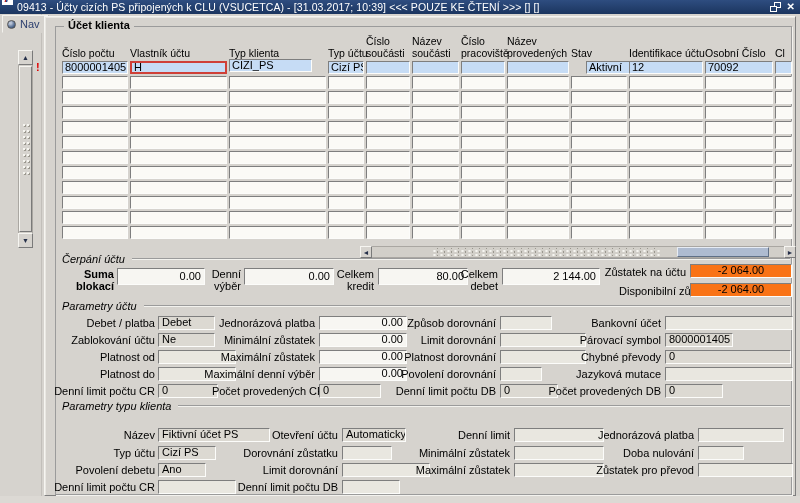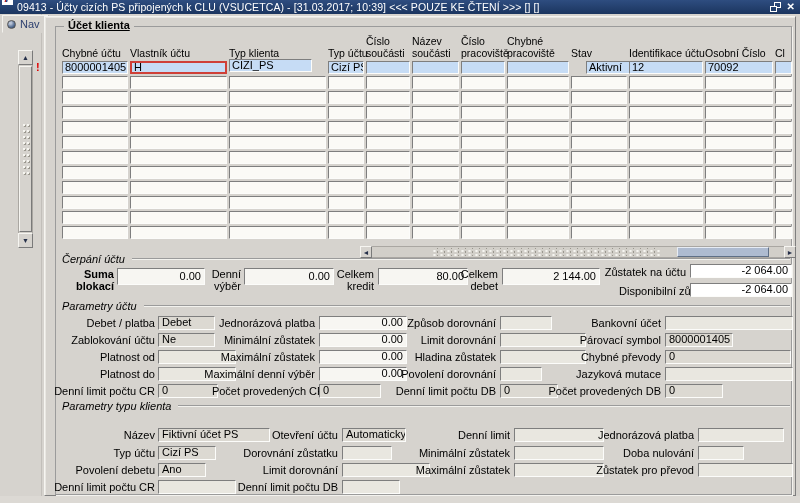--- a/index.html
+++ b/index.html
@@ -33,21 +33,21 @@
     border:1px solid #555; }
   .nav-label { color:#2e4070; }
   
   .panel { position:absolute; left:44px; top:16px; width:752px; height:480px;
     background:#d6d3ce; border:1px solid; border-color:#f6f5f1 #7f7f7f #7f7f7f #f6f5f1;
     box-shadow:inset 1px 1px 0 #e9e7e2; }
   .bottom-strip { position:absolute; left:0; top:496px; width:800px; height:7px; background:#dcd9d4; }
   .gbox { position:absolute; left:55px; top:26px; width:737px; height:469px;
     border:1px solid #9b9b9b; box-shadow:1px 1px 0 #f3f2ee; }
   .gbox-label { position:absolute; left:64px; top:19px; background:#d6d3ce;
-    padding:0 4px; font-weight:bold; z-index:2;text-decoration:underline; }
+    padding:0 4px; font-weight:bold; z-index:2; }
   
   .th { position:absolute; top:31px; height:28px; display:flex; align-items:flex-end;
     line-height:12px; font-size:10.5px; overflow:visible; }
   .th.nowrap { white-space:nowrap; }
   .tcell { position:absolute; height:13px; border:1px solid;
     border-color:#7e7e7e #fcfcfa #fcfcfa #7e7e7e; background:#fbfaf6;
     padding:0 2px; line-height:11px; white-space:nowrap; overflow:hidden; font-size:11px; }
   .tcell.hl { background:#c6dcf5; }
   .tcell.sel { border:2px solid #cf4038; line-height:9px; }
   .row-marker { position:absolute; left:36px; top:61px; color:#e00000; font-weight:bold; }
@@ -75,21 +75,21 @@
   .sect { position:absolute; display:flex; align-items:center; gap:7px; }
   .sect .stitle { font-style:italic; white-space:nowrap; }
   .sline { flex:1 1 auto; height:2px; border-top:1px solid #9b9b9b; border-bottom:1px solid #f3f2ee; }
   .lbl { position:absolute; text-align:right; line-height:12px; }
   .lbl.b { font-weight:bold; }
   .fld { position:absolute; height:14px; border:1px solid;
     border-color:#7e7e7e #fcfcfa #fcfcfa #7e7e7e; background:#e9e7e0;
     padding:0 3px; line-height:11px; white-space:nowrap; overflow:hidden; }
   .fld.tall { height:17px; line-height:14px; }
   .fld.money { text-align:right; background:#f7f6f2; }
-  .fld.gray { background:#ffffff; }
+  .fld.gray { background:#f97316;text-align:center; }
   .fld.val { background:#dcd9d2; }
 </style>
 </head>
 <body>
 
 <div class="titlebar">
   <span class="app-icon"><b class="r">7</b><b class="b">F</b></span>
   <span class="title-text">09413 - Účty cizích PS připojených k CLU (VSUCETCA) - [31.03.2017; 10:39] &lt;&lt;&lt; POUZE KE ČTENÍ &gt;&gt;&gt;  [] []</span>
   <span class="win-btns">
     <span class="restore">
@@ -118,28 +118,28 @@
   <div class="vthumb">
       <div class="vdots"></div>
     </div>
   <div class="sb-btn" style="left:-1px;bottom:-1px;width:15px;height:15px;">
       <span>▼</span>
     </div>
 </div>
 <div class="row-marker">!</div>
 
 <div id="thead">
-    <div class="th nowrap" style="left: 62px; width: 66px;">Chybné účtu</div>
+    <div class="th nowrap" style="left: 62px; width: 66px;">Číslo počtu</div>
     <div class="th nowrap" style="left: 130px; width: 97px;">Vlastník účtu</div>
     <div class="th nowrap" style="left: 229px; width: 97px;">Typ klienta</div>
     <div class="th nowrap" style="left: 328px; width: 36px;">Typ účtu</div>
     <div class="th" style="left: 366px; width: 44px;">Číslo součásti</div>
     <div class="th" style="left: 412px; width: 47px;">Název součásti</div>
     <div class="th" style="left: 461px; width: 44px;">Číslo pracoviště</div>
-    <div class="th" style="left: 507px; width: 62px;">Chybné pracoviště</div>
+    <div class="th" style="left: 507px; width: 62px;">Název provedených</div>
     <div class="th nowrap" style="left: 571px; width: 56px;">Stav</div>
     <div class="th nowrap" style="left: 629px; width: 74px;">Identifikace účtu</div>
     <div class="th" style="left: 705px; width: 68px;">Osobní Číslo</div>
     <div class="th nowrap" style="left: 775px; width: 17px;">Cl</div>
   </div>
 <div id="trows">
     <div class="tcell hl" style="left: 62px; top: 61px; width: 66px;">8000001405</div>
     <div class="tcell hl sel" style="left: 130px; top: 61px; width: 97px;">H</div>
     <div class="tcell hl" style="left: 229px; top: 59px; width: 83px;">CIZI_PS</div>
     <div class="tcell hl" style="left: 328px; top: 61px; width: 36px;">Cizí PS</div>
@@ -333,21 +333,21 @@
 <div class="fld money" style="left:319px;top:333px;width:88px;">0.00</div>
 <div class="lbl" style="left:375px;top:334px;width:121px;">Limit dorovnání</div>
 <div class="fld" style="left:500px;top:333px;width:86px;"></div>
 <div class="lbl" style="left:540px;top:334px;width:121px;">Párovací symbol</div>
 <div class="fld val" style="left:665px;top:333px;width:68px;">8000001405</div>
 
 <div class="lbl" style="left:40px;top:351px;width:115px;">Platnost od</div>
 <div class="fld" style="left:158px;top:350px;width:78px;"></div>
 <div class="lbl" style="left:196px;top:351px;width:119px;">Maximální zůstatek</div>
 <div class="fld money" style="left:319px;top:350px;width:88px;">0.00</div>
-<div class="lbl" style="left:375px;top:351px;width:121px;">Hladina zůstatek</div>
+<div class="lbl" style="left:375px;top:351px;width:121px;">Platnost dorovnání</div>
 <div class="fld" style="left:500px;top:350px;width:86px;"></div>
 <div class="lbl" style="left:540px;top:351px;width:121px;">Chybné převody</div>
 <div class="fld val" style="left:665px;top:350px;width:126px;">0</div>
 
 <div class="lbl" style="left:40px;top:368px;width:115px;">Platnost do</div>
 <div class="fld" style="left:158px;top:367px;width:78px;"></div>
 <div class="lbl" style="left:196px;top:368px;width:119px;">Maximální denní výběr</div>
 <div class="fld money" style="left:319px;top:367px;width:88px;">0.00</div>
 <div class="lbl" style="left:375px;top:368px;width:121px;">Povolení dorovnání</div>
 <div class="fld" style="left:500px;top:367px;width:42px;"></div>

